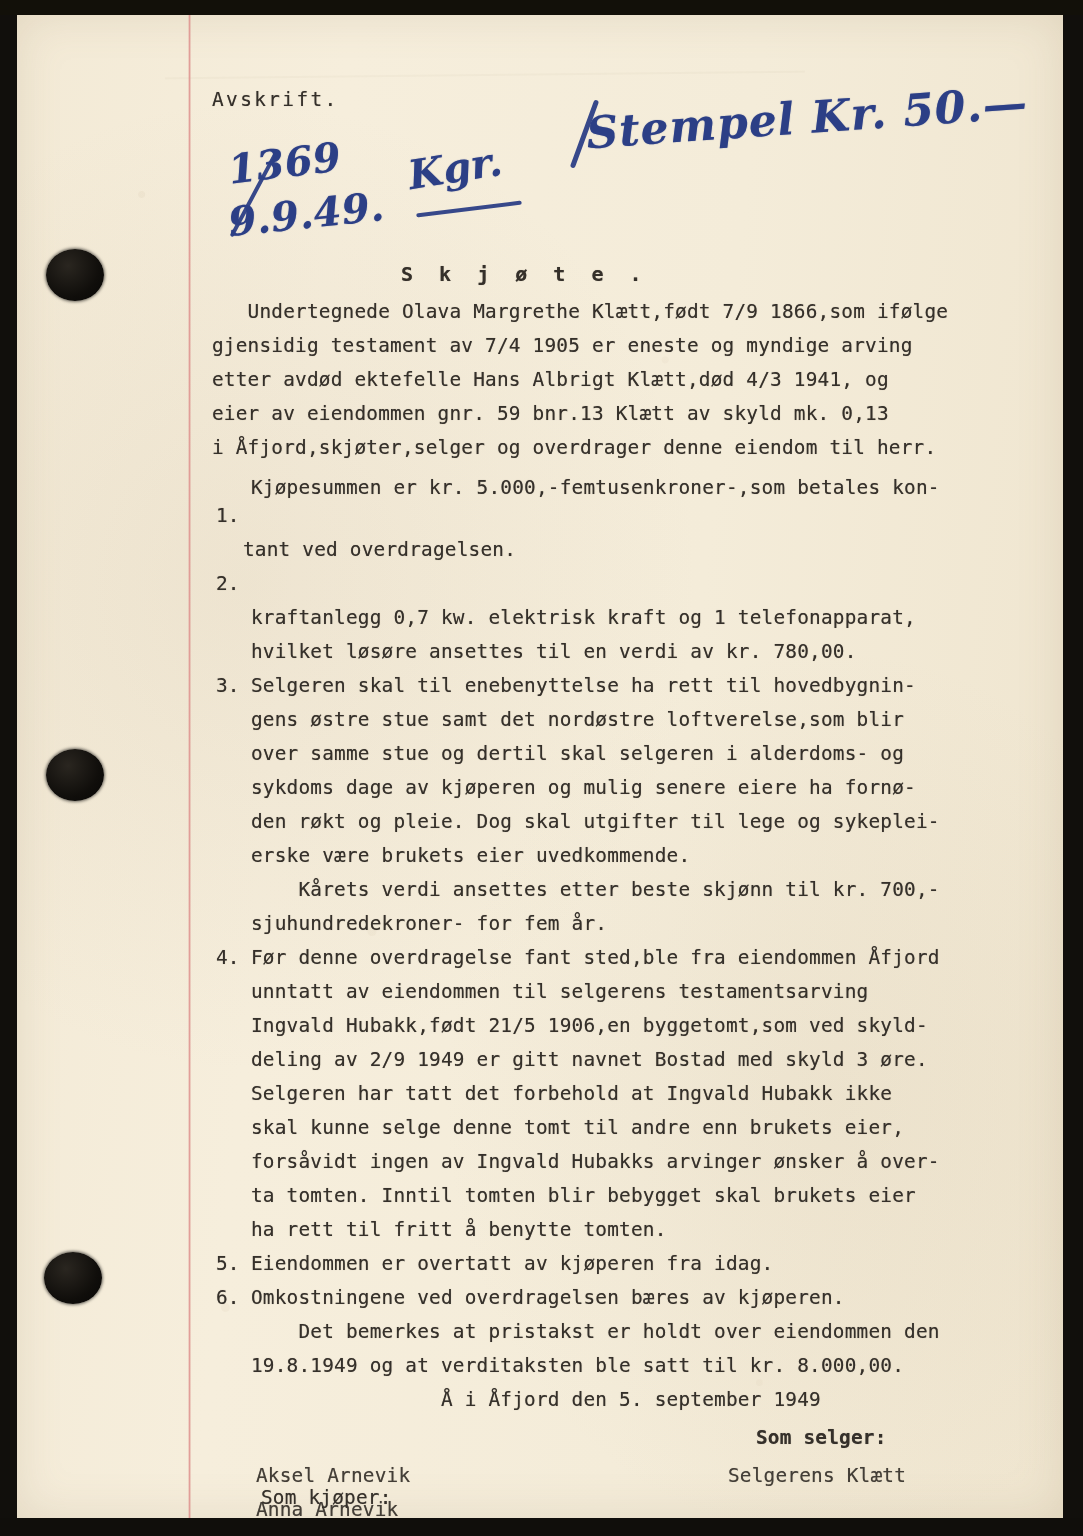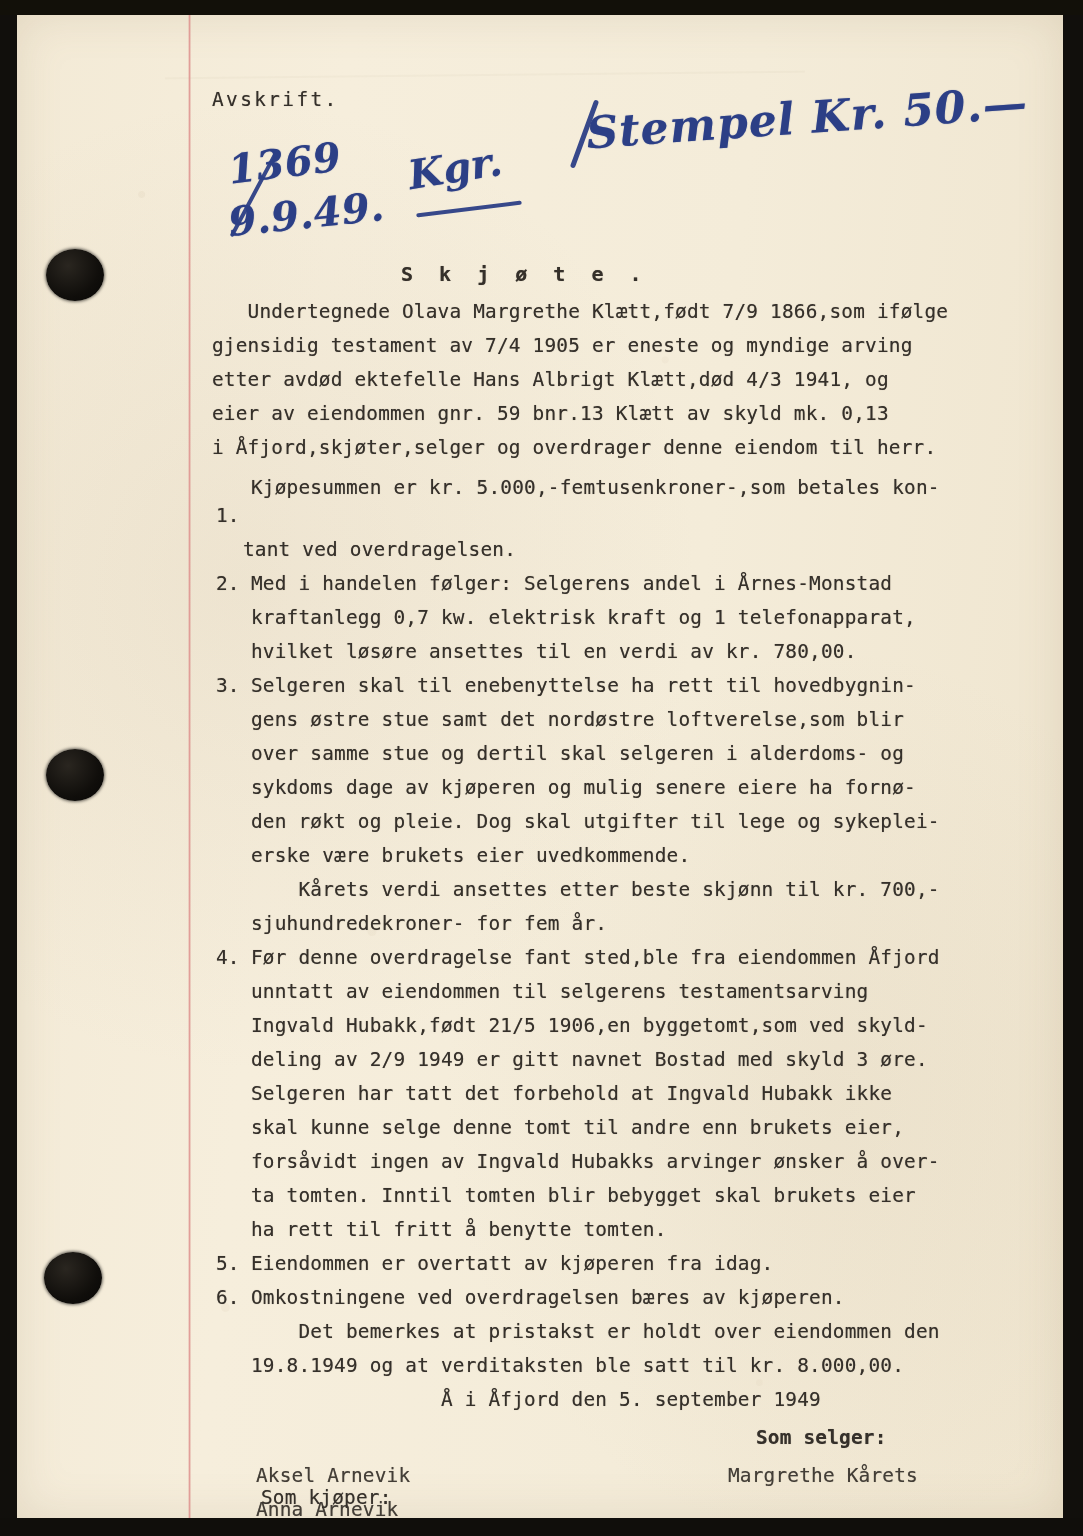--- a/index.html
+++ b/index.html
@@ -94,21 +94,20 @@
       <div class="tl" style="left:196px;top:322px;">gjensidig testament av 7/4 1905 er eneste og myndige arving</div>
       <div class="tl" style="left:196px;top:356px;">etter avdød ektefelle Hans Albrigt Klætt,død 4/3 1941, og</div>
       <div class="tl" style="left:196px;top:390px;">eier av eiendommen gnr. 59 bnr.13 Klætt av skyld mk. 0,13</div>
       <div class="tl" style="left:196px;top:424px;">i Åfjord,skjøter,selger og overdrager denne eiendom til herr.</div>
 
       <div class="tl" style="left:200px;top:492px;">1.</div>
       <div class="tl" style="left:235px;top:464px;">Kjøpesummen er kr. 5.000,-femtusenkroner-,som betales kon-</div>
       <div class="tl" style="left:227px;top:526px;">tant ved overdragelsen.</div>
 
       <div class="tl" style="left:200px;top:560px;">2.</div>
-      <div class="tl" style="left:235px;top:560px;">Med i handelen følger: Selgerens andel i Årnes-Monstad</div>
       <div class="tl" style="left:235px;top:594px;">kraftanlegg 0,7 kw. elektrisk kraft og 1 telefonapparat,</div>
       <div class="tl" style="left:235px;top:628px;">hvilket løsøre ansettes til en verdi av kr. 780,00.</div>
 
       <div class="tl" style="left:200px;top:662px;">3.</div>
       <div class="tl" style="left:235px;top:662px;">Selgeren skal til enebenyttelse ha rett til hovedbygnin-</div>
       <div class="tl" style="left:235px;top:696px;">gens østre stue samt det nordøstre loftverelse,som blir</div>
       <div class="tl" style="left:235px;top:730px;">over samme stue og dertil skal selgeren i alderdoms- og</div>
       <div class="tl" style="left:235px;top:764px;text-align:right;">sykdoms dage av kjøperen og mulig senere eiere ha fornø-</div>
       <div class="tl" style="left:235px;top:798px;">den røkt og pleie. Dog skal utgifter til lege og sykeplei-</div>
       <div class="tl" style="left:235px;top:832px;">erske være brukets eier uvedkommende.</div>
@@ -136,21 +135,21 @@
       <div class="tl" style="left:235px;top:1308px;">    Det bemerkes at pristakst er holdt over eiendommen den</div>
       <div class="tl" style="left:235px;top:1342px;">19.8.1949 og at verditaksten ble satt til kr. 8.000,00.</div>
 
       <div class="tl" style="left:425px;top:1376px;">Å i Åfjord den 5. september 1949</div>
 
       <div class="tl" style="left:245px;top:1474px;font-weight:normal;">Som kjøper:</div>
       <div class="tl" style="left:740px;top:1414px;font-weight:bold;">Som selger:</div>
 
       <div class="tl faint" style="left:240px;top:1452px;">Aksel Arnevik</div>
       <div class="tl faint" style="left:240px;top:1486px;">Anna Arnevik</div>
-      <div class="tl faint" style="left:712px;top:1452px;">Margrethe Kårets</div>
+      <div class="tl faint" style="left:712px;top:1452px;">Selgerens Klætt</div>
     </div>
 
     <div id="handwriting">
       <div id="hw-slash"></div>
       <div class="hand" id="hw-journal">1369</div>
       <div class="hand" id="hw-date">9.9.49.</div>
       <div class="hand" id="hw-initials">Kgr.</div>
       <div id="hw-initials-rule"></div>
       <div id="hw-stempel-stroke"></div>
       <div class="hand" id="hw-stempel">Stempel Kr. 50.—</div>

